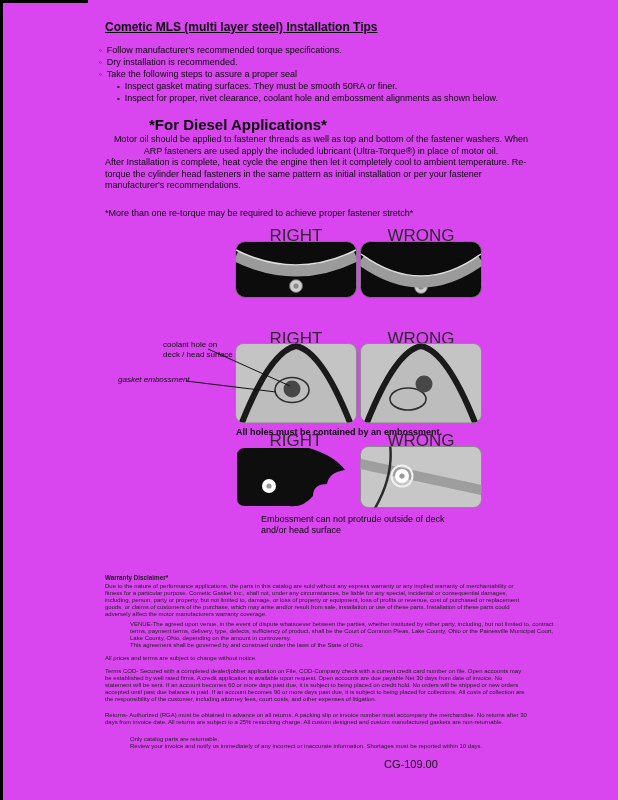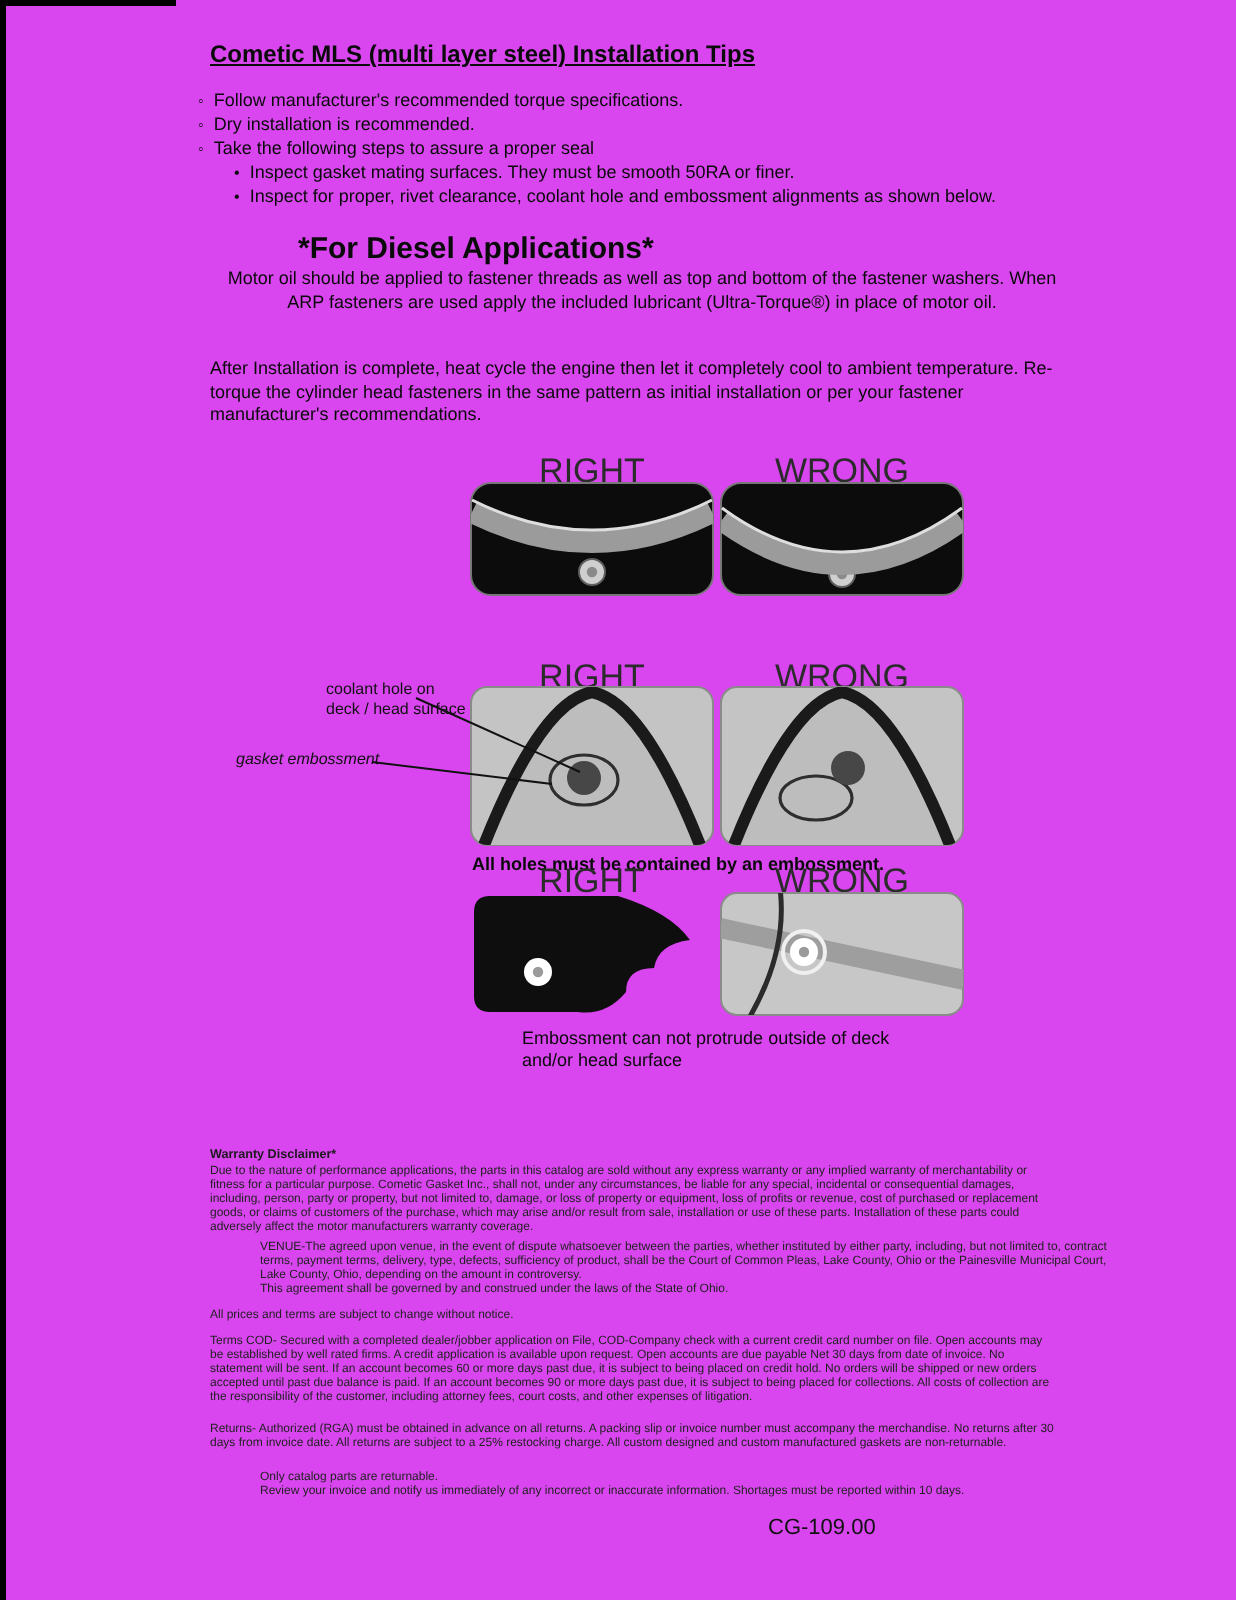--- a/index.html
+++ b/index.html
@@ -59,21 +59,22 @@
     <span class="marker">•</span>
     <span>Inspect gasket mating surfaces.  They must be smooth 50RA or finer.</span>
   </div>
   <div class="abs bullet sub" style="top:93px;">
     <span class="marker">•</span>
     <span>Inspect for proper, rivet clearance, coolant hole and embossment alignments as shown below.</span>
   </div>
 
   <div class="abs h2">*For Diesel Applications*</div>
   <div class="abs para" style="top:134px;text-align:center;">Motor oil should be applied to fastener threads as well as top and bottom of the fastener washers. When ARP fasteners are used apply the included lubricant (Ultra-Torque®) in place of motor oil.</div>
-  <div class="abs para" style="top:179px;">After Installation is complete, heat cycle the engine then let it completely cool to ambient temperature. Re-torque the cylinder head fasteners in the same pattern as initial installation or per your fastener manufacturer's recommendations.</div>
+  <div class="abs para" style="top:157px;">After Installation is complete, heat cycle the engine then let it completely cool to ambient temperature. Re-torque the cylinder head fasteners in the same pattern as initial installation or per your fastener manufacturer's recommendations.</div>
+  <div class="abs para" style="top:208px;">*More than one re-torque may be required to achieve proper fastener stretch*</div>
 
   <div class="abs dlabel" style="left:235px; top:226px;">RIGHT</div>
   <div class="abs dlabel" style="left:360px; top:226px;">WRONG</div>
 
   <div class="abs diag" style="left:235px; top:241px; height:57px;">
     <svg width="122" height="57" viewBox="0 0 122 57">
       <defs>
           <clipPath id="c1">
             <rect x="0.5" y="0.5" width="121" height="56" rx="10"></rect>
           </clipPath>

